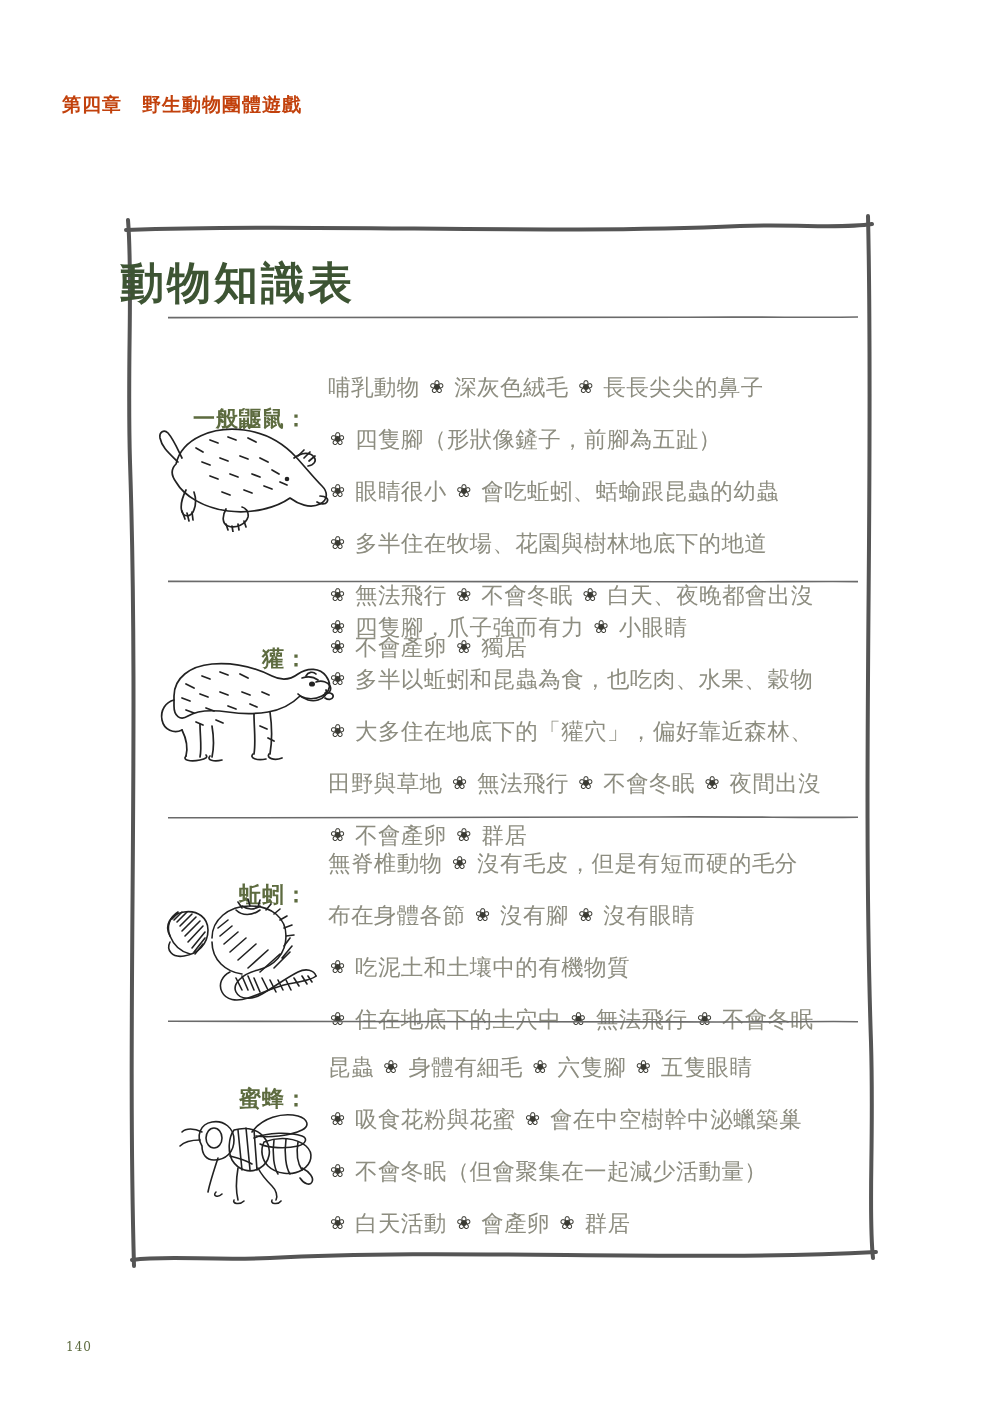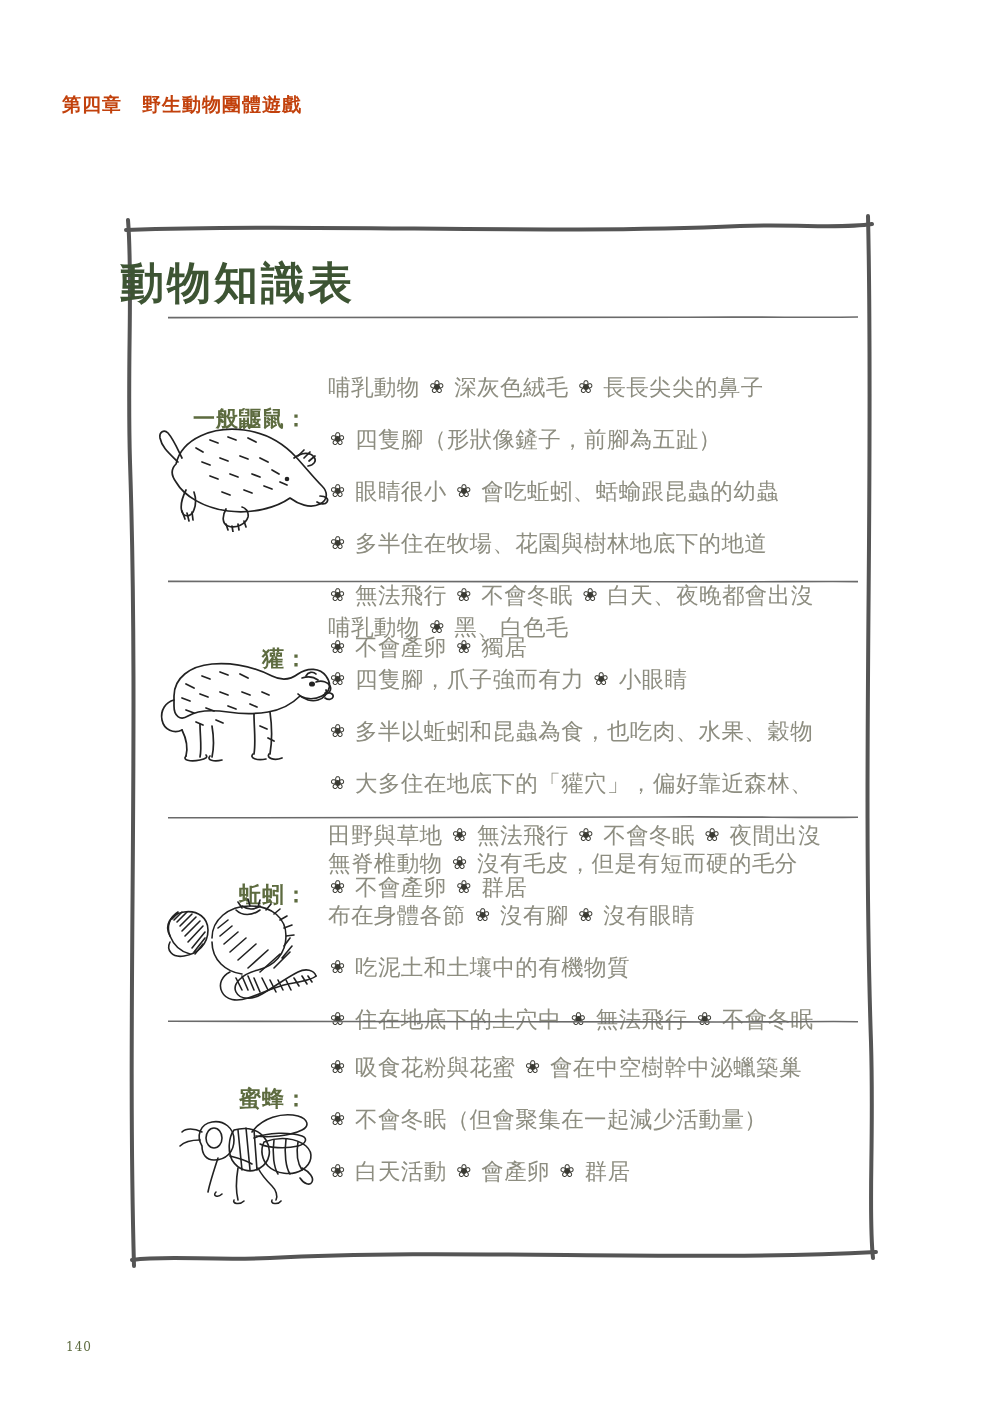--- a/index.html
+++ b/index.html
@@ -204,21 +204,20 @@
           <path d="M160 38 C 166 36, 172 38, 174 42 C 176 46, 173 50, 168 51"></path>
           <path d="M150 32 C 152 28, 157 27, 160 30"></path>
           <ellipse cx="156" cy="40" rx="3" ry="2.6" fill="#222" stroke="none"></ellipse>
           <path d="M146 34 C 152 32, 158 33, 162 36"></path>
           <path d="M169 49 C 174 48, 178 50, 177 53 C 176 56, 172 56, 169 54"></path>
           <path d="M30 40 l 8 4 M46 32 l 8 3 M64 28 l 8 3 M84 30 l 8 4 M26 54 l 8 3 M44 50 l 8 3 M64 48 l 8 3 M86 48 l 8 3 M106 48 l 7 3 M30 66 l 8 3 M50 64 l 8 3 M72 62 l 8 3 M94 60 l 7 3 M40 78 l 7 3 M60 76 l 7 3 M104 82 l 7 3 M112 94 l 6 3"></path>
         </g>
       </svg>
     </div>
     <div class="row-content">
-      <div class="line">哺乳動物 <span class="sep">❀</span> 黑、白色毛</div>
       <div class="line"><span class="sep">❀</span> 四隻腳，爪子強而有力 <span class="sep">❀</span> 小眼睛</div>
       <div class="line"><span class="sep">❀</span> 多半以蚯蚓和昆蟲為食，也吃肉、水果、穀物</div>
       <div class="line"><span class="sep">❀</span> 大多住在地底下的「獾穴」，偏好靠近森林、</div>
       <div class="line">田野與草地 <span class="sep">❀</span> 無法飛行 <span class="sep">❀</span> 不會冬眠 <span class="sep">❀</span> 夜間出沒</div>
       <div class="line"><span class="sep">❀</span> 不會產卵 <span class="sep">❀</span> 群居</div>
     </div>
   </div>
 
   <div class="divider" style="top:604px">
     <svg width="690" height="3" viewBox="0 0 690 3">
@@ -274,20 +273,21 @@
           <path d="M96 30 C 106 16, 126 10, 142 14 C 152 17, 154 24, 146 28 C 134 34, 112 36, 100 34"></path>
           <path d="M98 36 C 112 30, 134 30, 146 34 C 152 36, 150 42, 142 44 C 130 47, 112 46, 104 42"></path>
           <path d="M62 56 C 58 68, 54 80, 52 90 M60 90 C 56 94, 62 96, 66 92"></path>
           <path d="M82 66 C 80 78, 80 90, 82 98 M78 98 C 76 102, 84 103, 88 99"></path>
           <path d="M102 66 C 106 74, 112 80, 116 84 C 120 88, 122 94, 120 98 M116 98 C 114 102, 122 103, 125 99"></path>
           <path d="M74 54 C 82 56, 90 58, 96 62"></path>
         </g>
       </svg>
     </div>
     <div class="row-content">
+      <div class="line">昆蟲 <span class="sep">❀</span> 身體有細毛 <span class="sep">❀</span> 六隻腳 <span class="sep">❀</span> 五隻眼睛</div>
       <div class="line"><span class="sep">❀</span> 吸食花粉與花蜜 <span class="sep">❀</span> 會在中空樹幹中泌蠟築巢</div>
       <div class="line"><span class="sep">❀</span> 不會冬眠（但會聚集在一起減少活動量）</div>
       <div class="line"><span class="sep">❀</span> 白天活動 <span class="sep">❀</span> 會產卵 <span class="sep">❀</span> 群居</div>
     </div>
   </div>
 
 </div>
 
 <div class="page-number">140</div>
 

